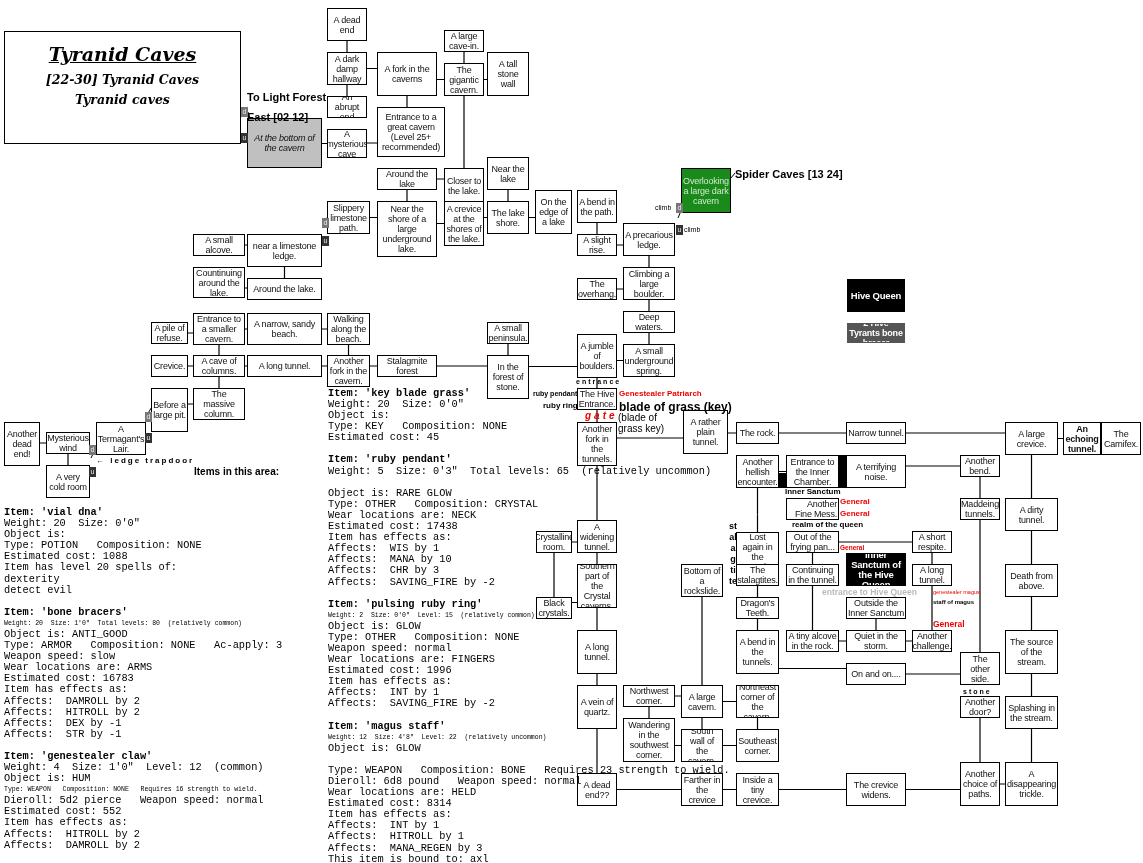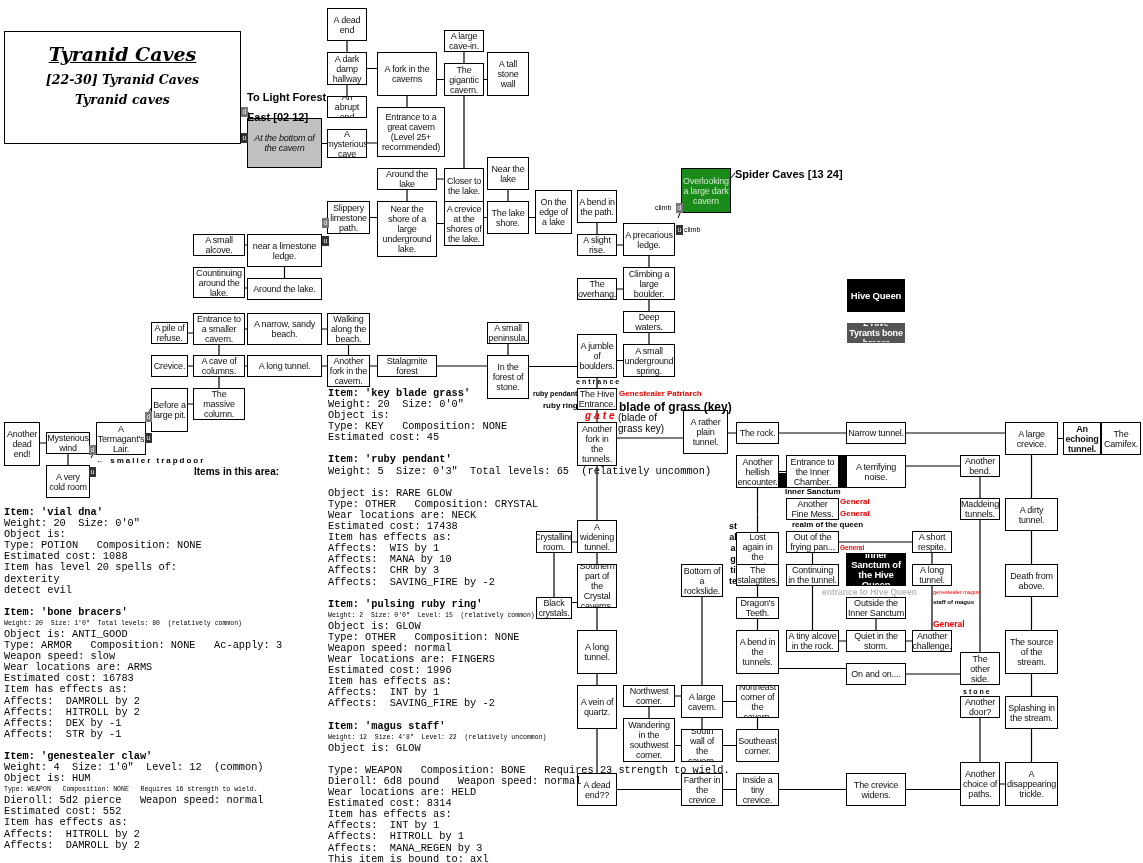--- a/index.html
+++ b/index.html
@@ -327,21 +327,21 @@
     </div>
     <div class="room" style="left: 786px; top: 455px; width: 53px; height: 33px;">
       <span>Entrance to the Inner Chamber.</span>
     </div>
     <div class="room" style="left: 846px; top: 455px; width: 60px; height: 33px;">
       <span>A terrifying noise.</span>
     </div>
     <div class="room" style="left: 960px; top: 455px; width: 40px; height: 22px;">
       <span>Another bend.</span>
     </div>
-    <div class="room" style="left: 786px; top: 498px; width: 53px; height: 22px;">
+    <div class="room" style="left: 786px; top: 498px; width: 53px; height: 22px; text-align: right;">
       <span>Another Fine Mess.</span>
     </div>
     <div class="room" style="left: 736px; top: 498px; width: 43px; height: 39px; margin-top: 34px;">
       <span>Lost again in the tunnels.</span>
     </div>
     <div class="room" style="left: 960px; top: 498px; width: 40px; height: 22px;">
       <span>Maddeing tunnels.</span>
     </div>
     <div class="room" style="left: 1005px; top: 498px; width: 53px; height: 33px;">
       <span>A dirty tunnel.</span>
@@ -456,21 +456,21 @@
     </div>
     <div class="room" style="left: 1005px; top: 762px; width: 53px; height: 44px;">
       <span>A disappearing trickle.</span>
     </div>
   </div>
 
 <div class="label big" style="left:247px;top:87px;width:80px;white-space:normal;text-align:left;line-height:20px;">To Light Forest East [02 12]</div>
 <div class="label big" style="left:735px;top:168px;">Spider Caves [13 24]</div>
 <div class="label small" style="left:655px;top:204px;">climb</div>
 <div class="label small" style="left:684px;top:226px;">climb</div>
-<div class="label spaced" style="left:96px;top:456px;">← smaller trapdoor</div>
+<div class="label spaced" style="left:96px;top:456px;">← ledge trapdoor</div>
 <div class="items-header">Items in this area:</div>
 <div class="label spaced" style="left:576px;top:378px;font-size:7px;">entrance</div>
 <div class="label small bold" style="left:533px;top:390px;">ruby pendant</div>
 <div class="label small bold" style="left:543px;top:401px;font-size:8px;">ruby ring</div>
 <div class="label red" style="left:619px;top:389px;font-size:8px;">Genestealer Patriarch</div>
 <div class="label bold" style="left:619px;top:400px;font-size:12px;">blade of grass (key)</div>
 <div class="label gate" style="left:585px;top:410px;">gate</div>
 <div class="label" style="left:618px;top:412px;width:60px;white-space:normal;font-size:10px;line-height:11px;">(blade of grass key)</div>
 <div class="label bold" style="left:785px;top:487px;font-size:8px;">Inner Sanctum</div>
 <div class="label red" style="left:840px;top:497px;font-size:8px;">General</div>

